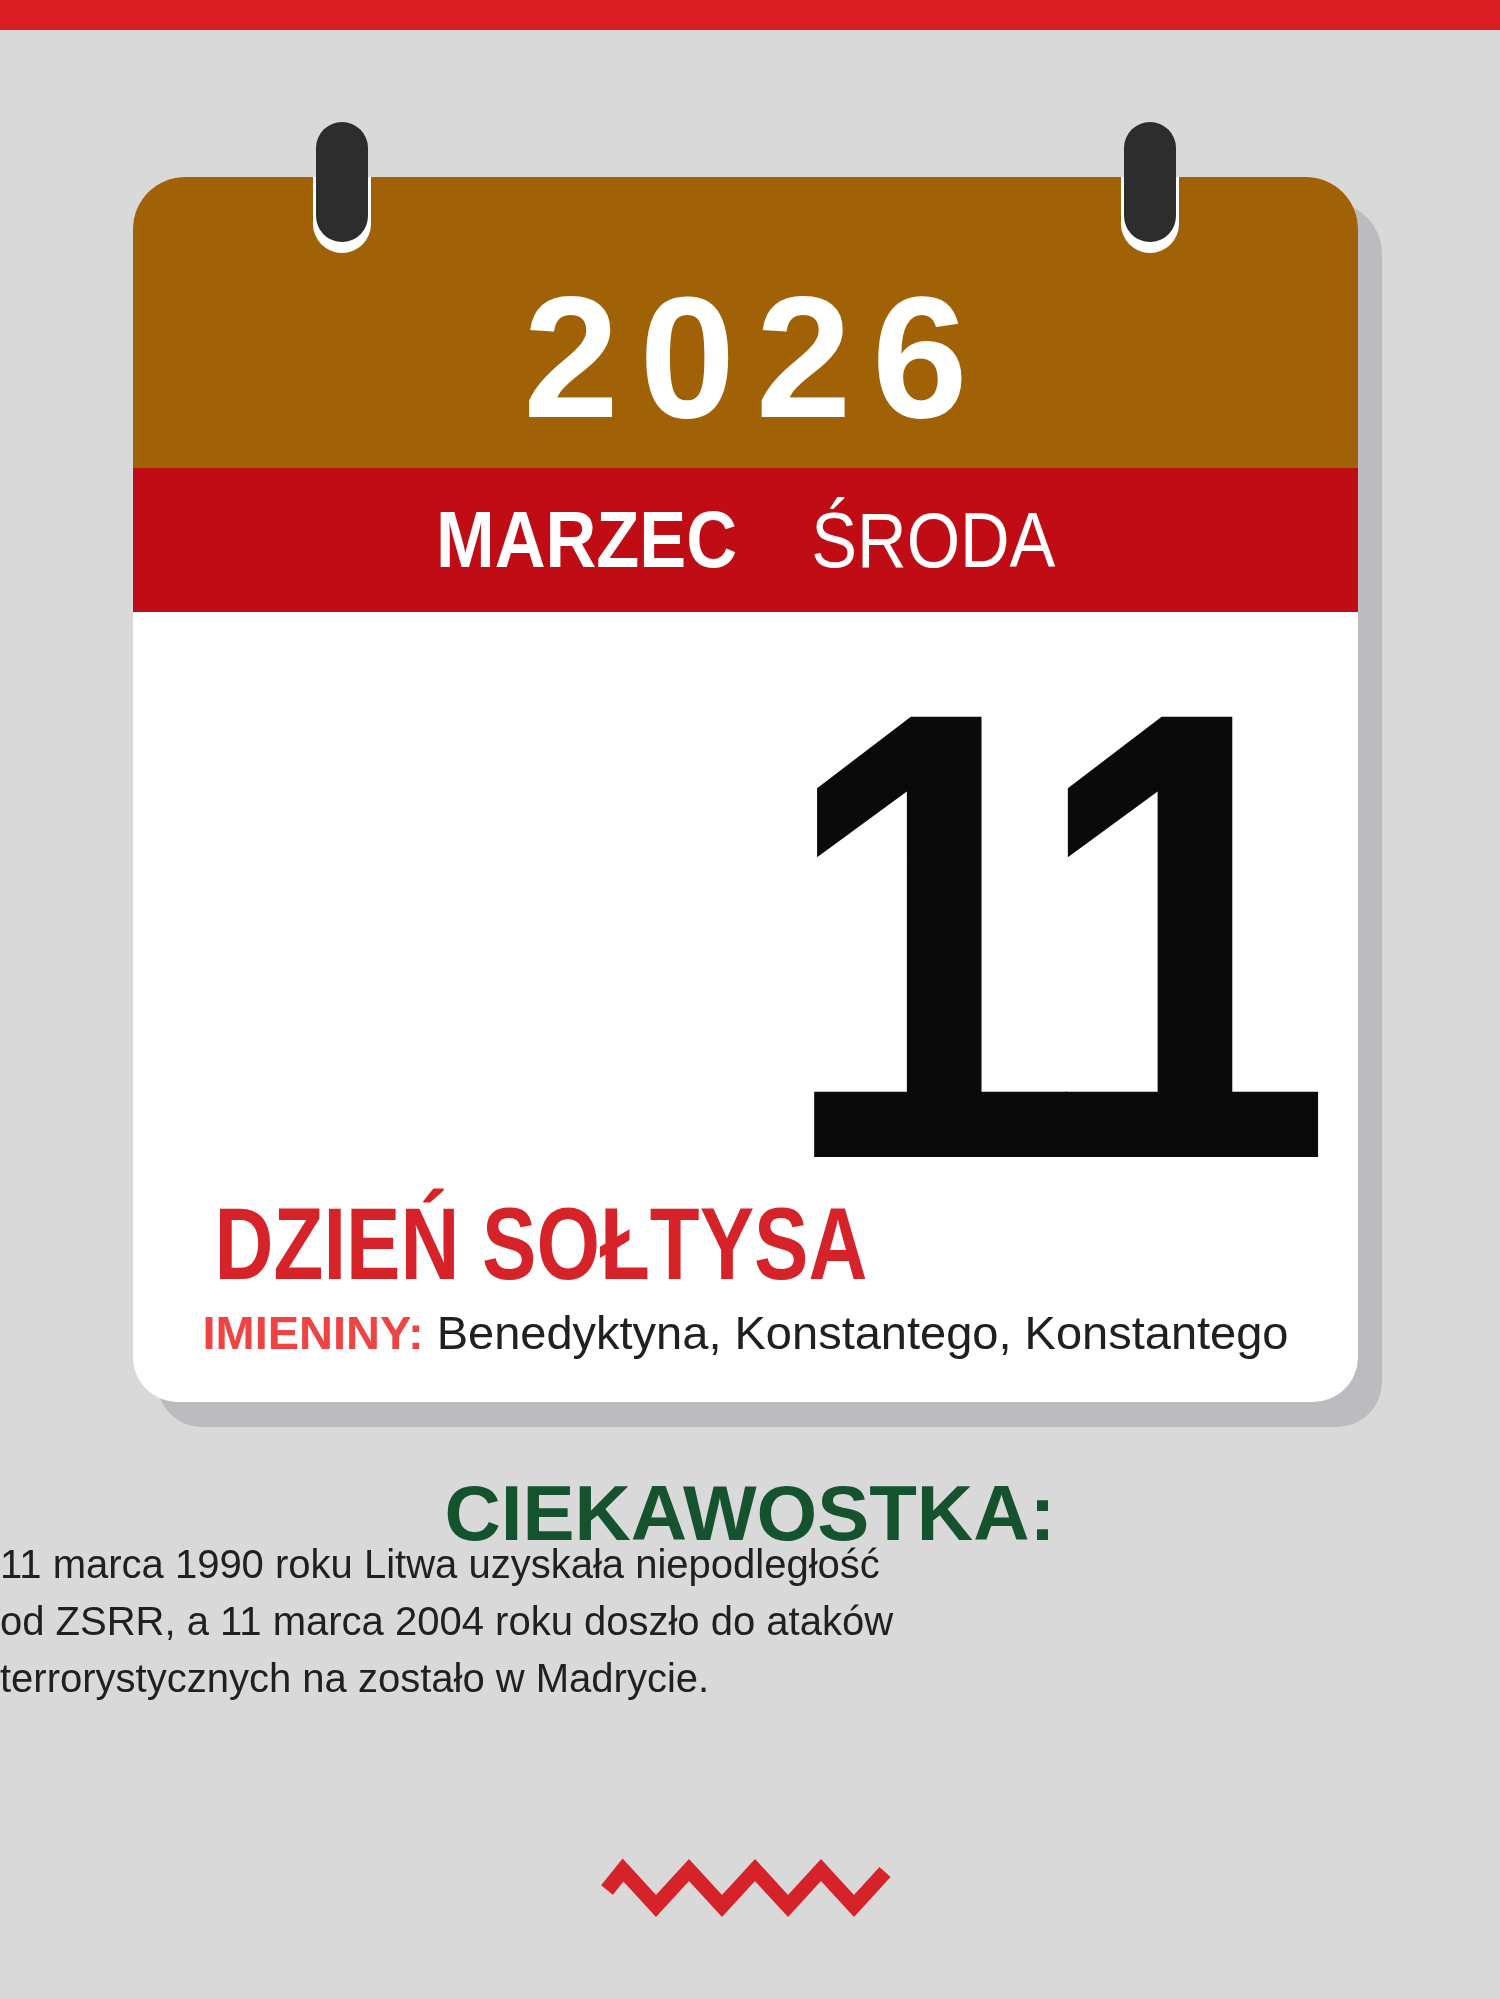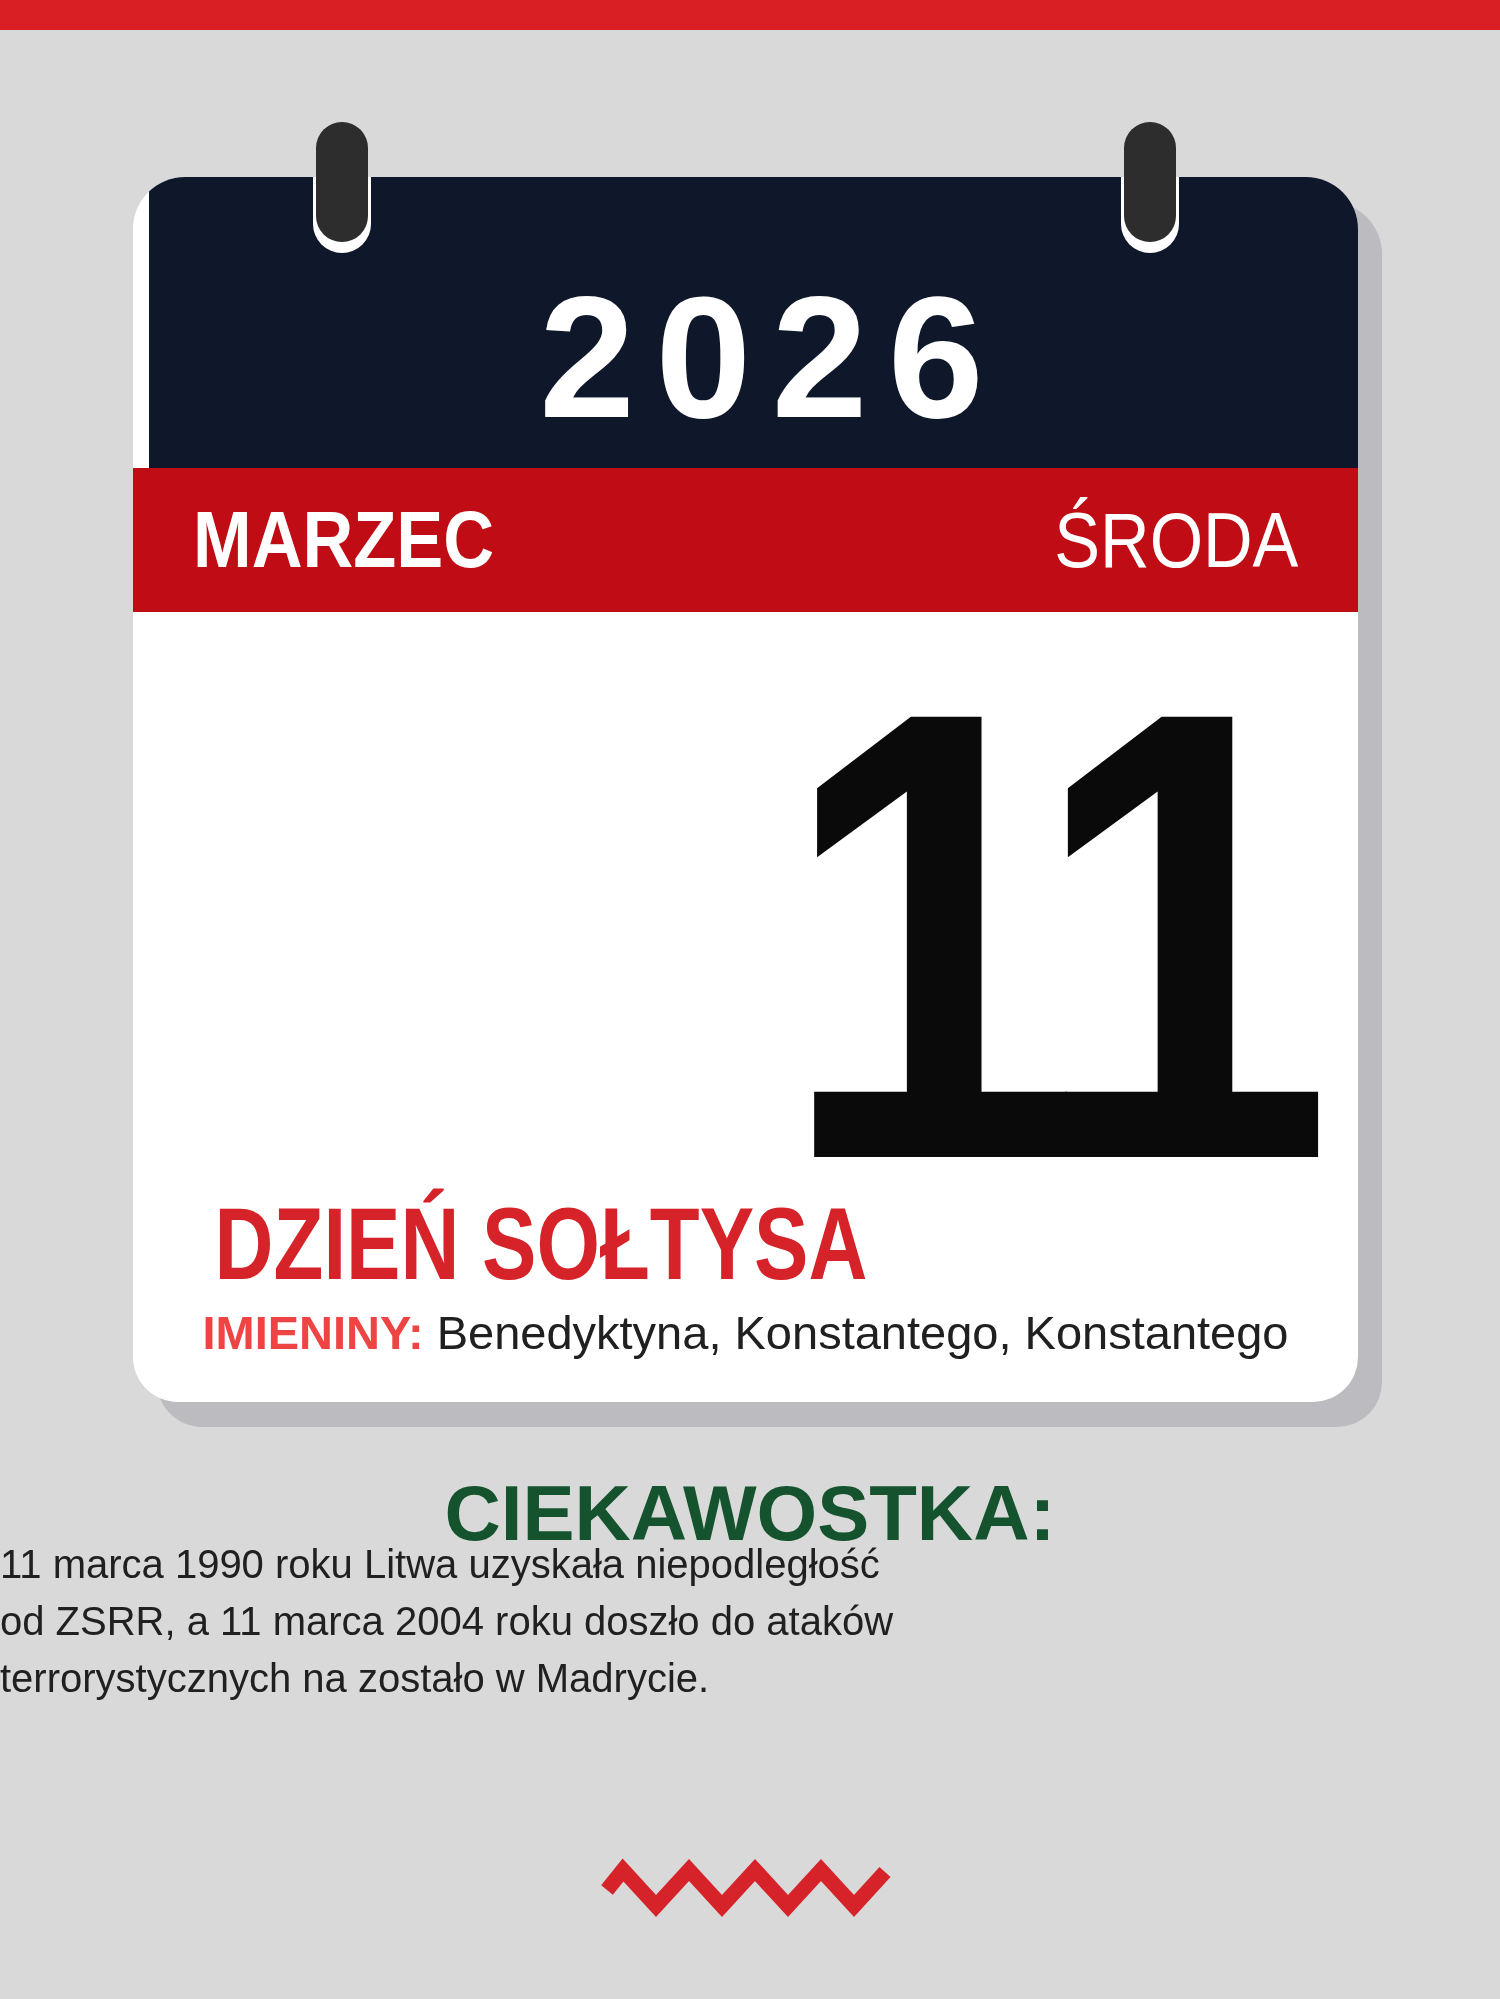--- a/index.html
+++ b/index.html
@@ -20,27 +20,27 @@
   }
   
   .card{
     position:absolute;left:133px;top:177px;width:1225px;height:1225px;
     background:#ffffff;
     border-radius:52px 52px 45px 45px;
     box-shadow:24px 25px 0 0 #bcbcc0;
     overflow:hidden;
   }
   .card-head{
-    position:absolute;left:16px;top:0;width:100%;height:344px;
-    background:#0f172a;
+    position:absolute;left:0;top:0;width:100%;height:344px;
+    background:#a16207;
   }
   .card-band{
     position:absolute;left:0;top:291px;width:100%;height:144px;
     background:#c00d15;
-    display:flex;align-items:center;justify-content:space-between;
+    display:flex;align-items:center;justify-content:center;
     padding:11px 60px;box-sizing:border-box;
   }
   .year{
     position:absolute;left:0;top:94px;width:100%;
     text-align:center;
     font-size:172px;line-height:1;font-weight:700;
     color:#ffffff;letter-spacing:0.12em;text-indent:0.12em;
   }
   .month{
     font-size:80px;font-weight:700;color:#ffffff;

